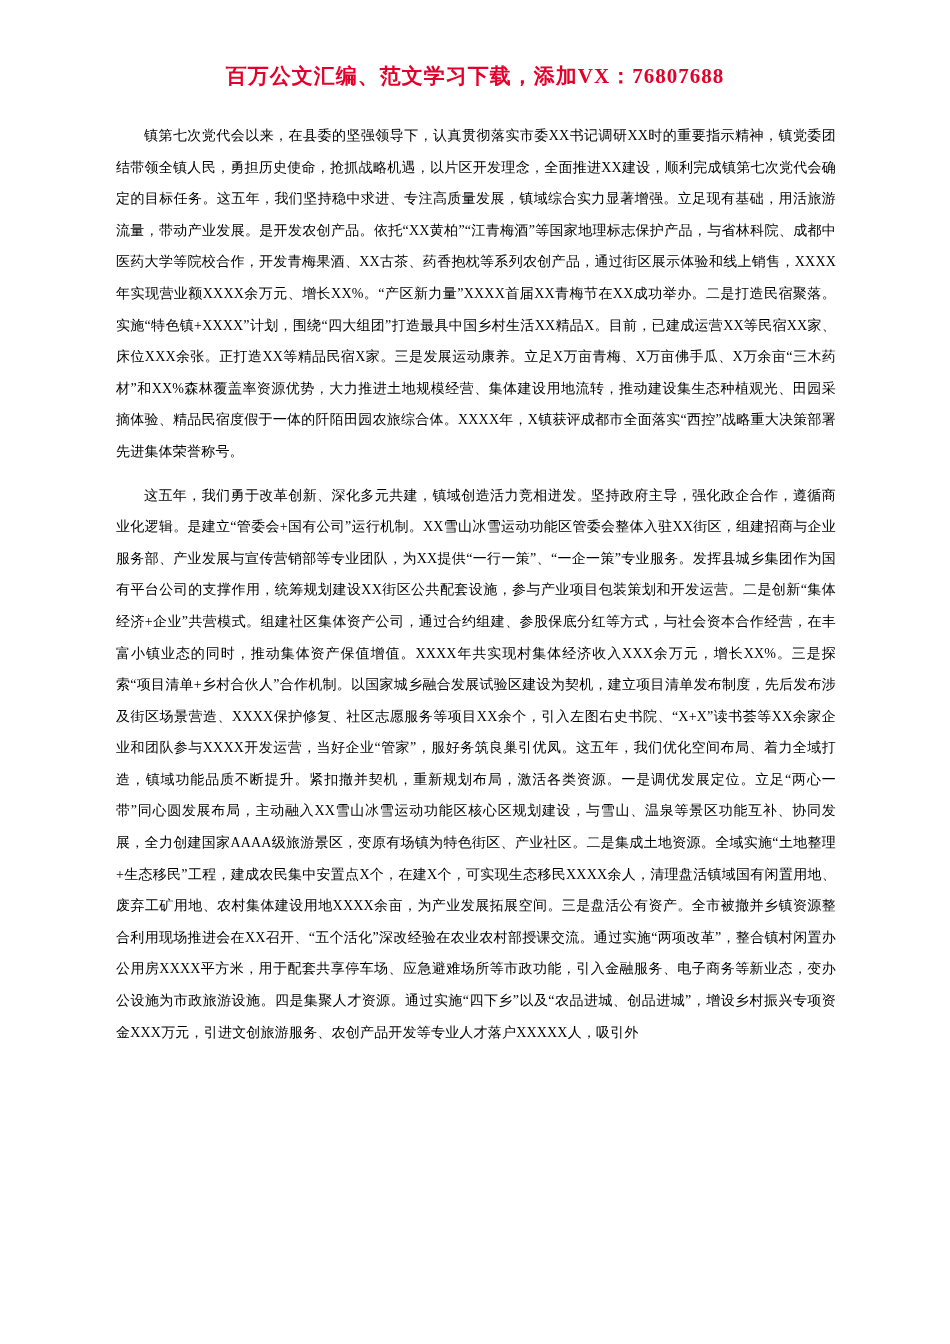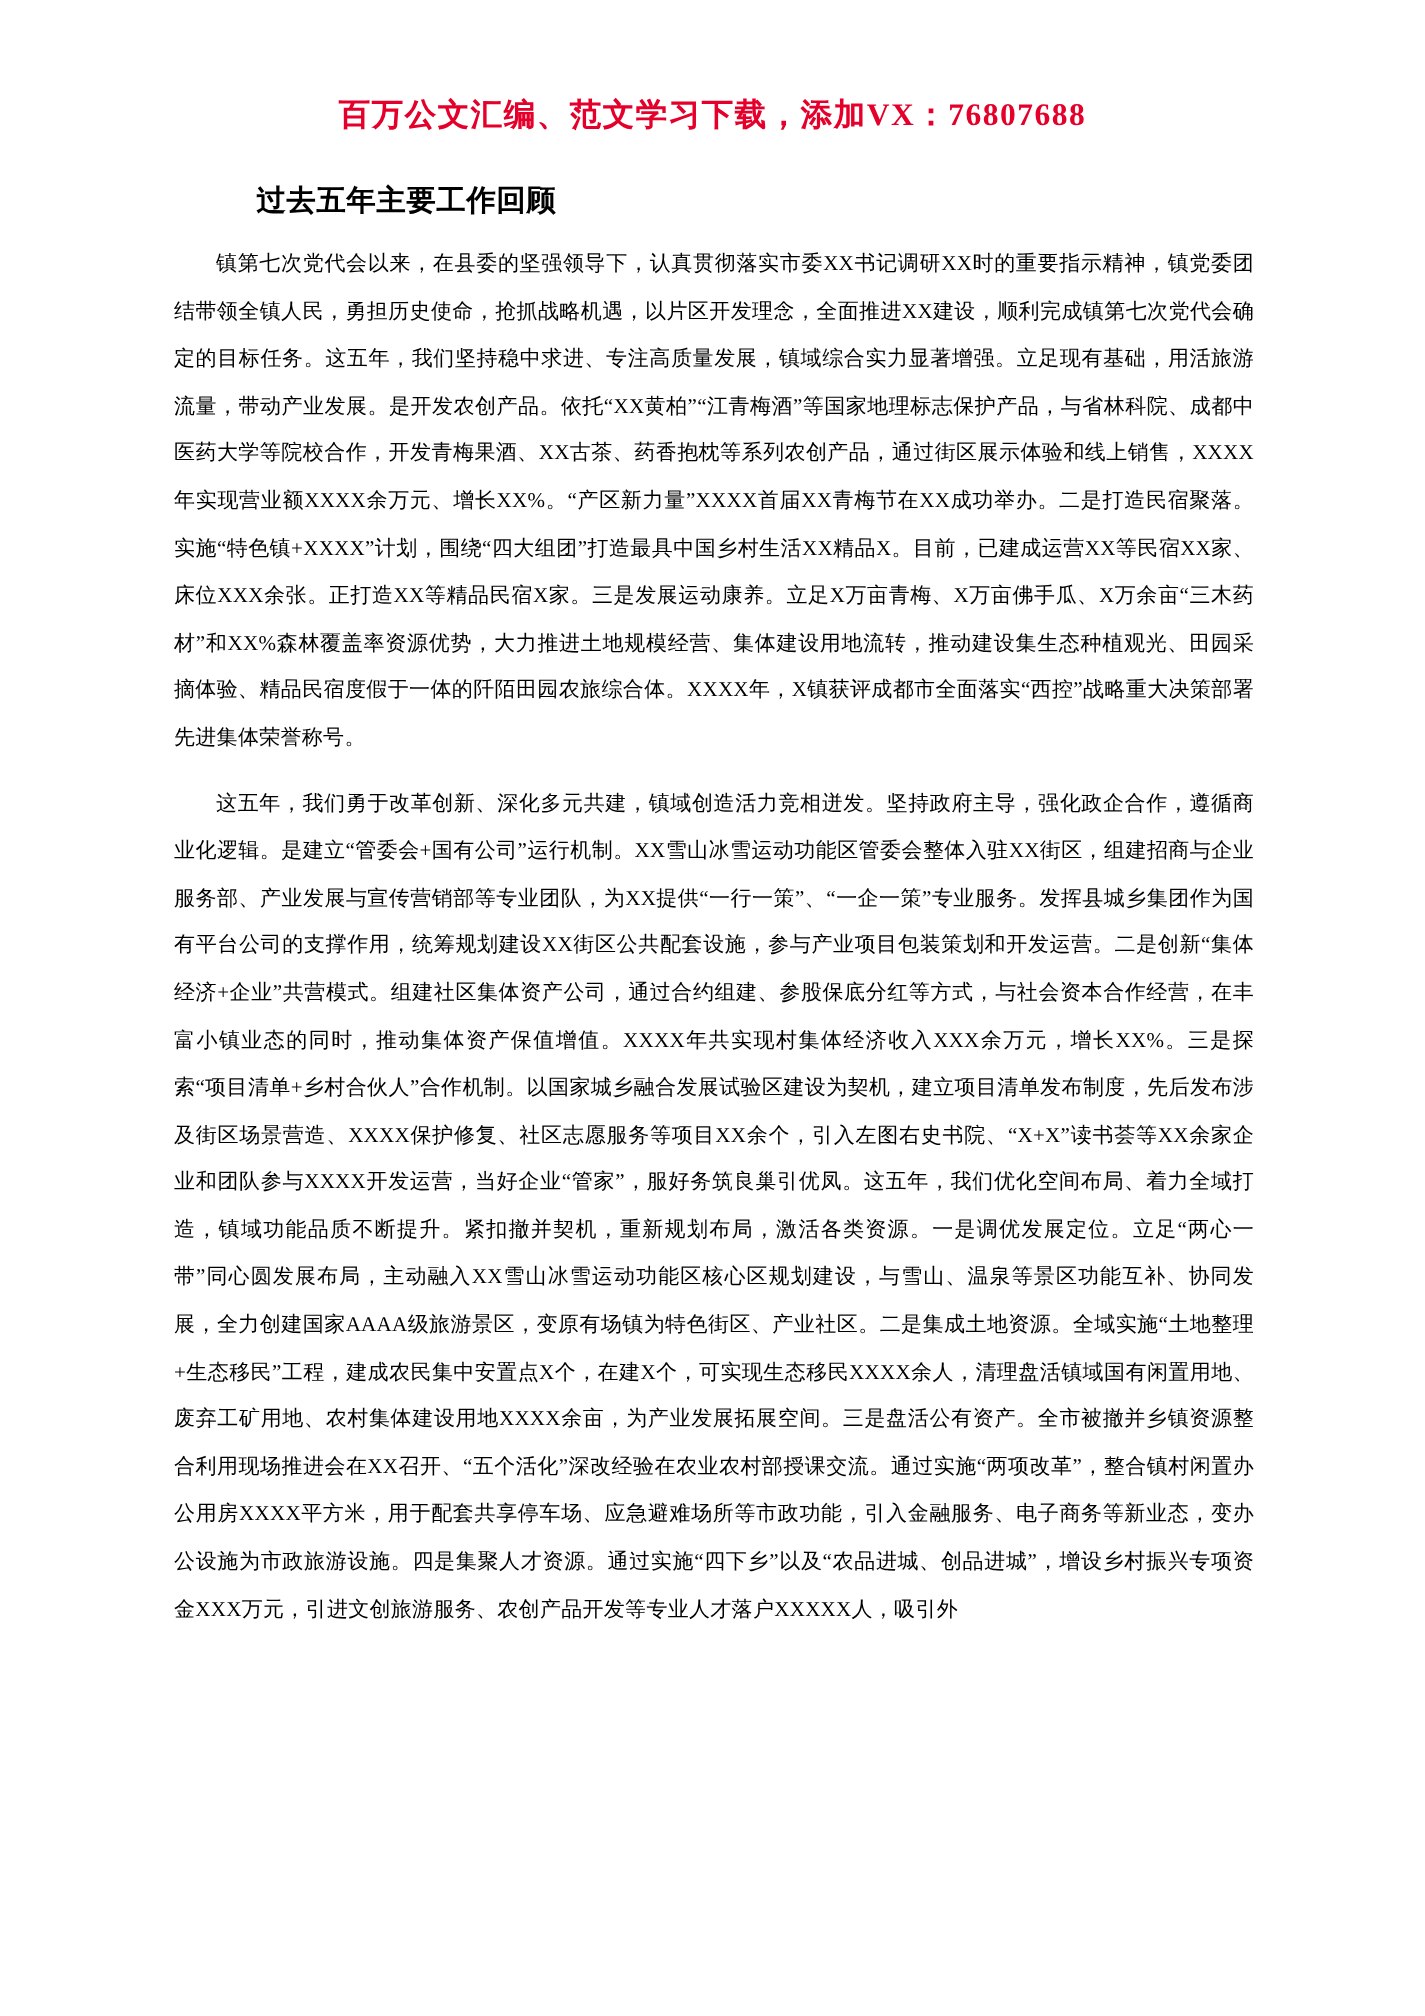--- a/index.html
+++ b/index.html
@@ -61,21 +61,20 @@
 </style>
 </head>
 <body>
 
 <div class="page">
 
   <div class="banner">百万公文汇编、范文学习下载，添加VX：76807688</div>
 
   <div class="content">
 
-    <h1 class="doc-title">过去五年主要工作回顾</h1>
 
     <p class="para">镇第七次党代会以来，在县委的坚强领导下，认真贯彻落实市委XX书记调研XX时的重要指示精神，镇党委团结带领全镇人民，勇担历史使命，抢抓战略机遇，以片区开发理念，全面推进XX建设，顺利完成镇第七次党代会确定的目标任务。这五年，我们坚持稳中求进、专注高质量发展，镇域综合实力显著增强。立足现有基础，用活旅游流量，带动产业发展。是开发农创产品。依托“XX黄柏”“江青梅酒”等国家地理标志保护产品，与省林科院、成都中医药大学等院校合作，开发青梅果酒、XX古茶、药香抱枕等系列农创产品，通过街区展示体验和线上销售，XXXX年实现营业额XXXX余万元、增长XX%。“产区新力量”XXXX首届XX青梅节在XX成功举办。二是打造民宿聚落。实施“特色镇+XXXX”计划，围绕“四大组团”打造最具中国乡村生活XX精品X。目前，已建成运营XX等民宿XX家、床位XXX余张。正打造XX等精品民宿X家。三是发展运动康养。立足X万亩青梅、X万亩佛手瓜、X万余亩“三木药材”和XX%森林覆盖率资源优势，大力推进土地规模经营、集体建设用地流转，推动建设集生态种植观光、田园采摘体验、精品民宿度假于一体的阡陌田园农旅综合体。XXXX年，X镇获评成都市全面落实“西控”战略重大决策部署先进集体荣誉称号。</p>
 
     <p class="para">这五年，我们勇于改革创新、深化多元共建，镇域创造活力竞相迸发。坚持政府主导，强化政企合作，遵循商业化逻辑。是建立“管委会+国有公司”运行机制。XX雪山冰雪运动功能区管委会整体入驻XX街区，组建招商与企业服务部、产业发展与宣传营销部等专业团队，为XX提供“一行一策”、“一企一策”专业服务。发挥县城乡集团作为国有平台公司的支撑作用，统筹规划建设XX街区公共配套设施，参与产业项目包装策划和开发运营。二是创新“集体经济+企业”共营模式。组建社区集体资产公司，通过合约组建、参股保底分红等方式，与社会资本合作经营，在丰富小镇业态的同时，推动集体资产保值增值。XXXX年共实现村集体经济收入XXX余万元，增长XX%。三是探索“项目清单+乡村合伙人”合作机制。以国家城乡融合发展试验区建设为契机，建立项目清单发布制度，先后发布涉及街区场景营造、XXXX保护修复、社区志愿服务等项目XX余个，引入左图右史书院、“X+X”读书荟等XX余家企业和团队参与XXXX开发运营，当好企业“管家”，服好务筑良巢引优凤。这五年，我们优化空间布局、着力全域打造，镇域功能品质不断提升。紧扣撤并契机，重新规划布局，激活各类资源。一是调优发展定位。立足“两心一带”同心圆发展布局，主动融入XX雪山冰雪运动功能区核心区规划建设，与雪山、温泉等景区功能互补、协同发展，全力创建国家AAAA级旅游景区，变原有场镇为特色街区、产业社区。二是集成土地资源。全域实施“土地整理+生态移民”工程，建成农民集中安置点X个，在建X个，可实现生态移民XXXX余人，清理盘活镇域国有闲置用地、废弃工矿用地、农村集体建设用地XXXX余亩，为产业发展拓展空间。三是盘活公有资产。全市被撤并乡镇资源整合利用现场推进会在XX召开、“五个活化”深改经验在农业农村部授课交流。通过实施“两项改革”，整合镇村闲置办公用房XXXX平方米，用于配套共享停车场、应急避难场所等市政功能，引入金融服务、电子商务等新业态，变办公设施为市政旅游设施。四是集聚人才资源。通过实施“四下乡”以及“农品进城、创品进城”，增设乡村振兴专项资金XXX万元，引进文创旅游服务、农创产品开发等专业人才落户XXXXX人，吸引外</p>
 
   </div>
 
 </div>
 
 </body></html>

